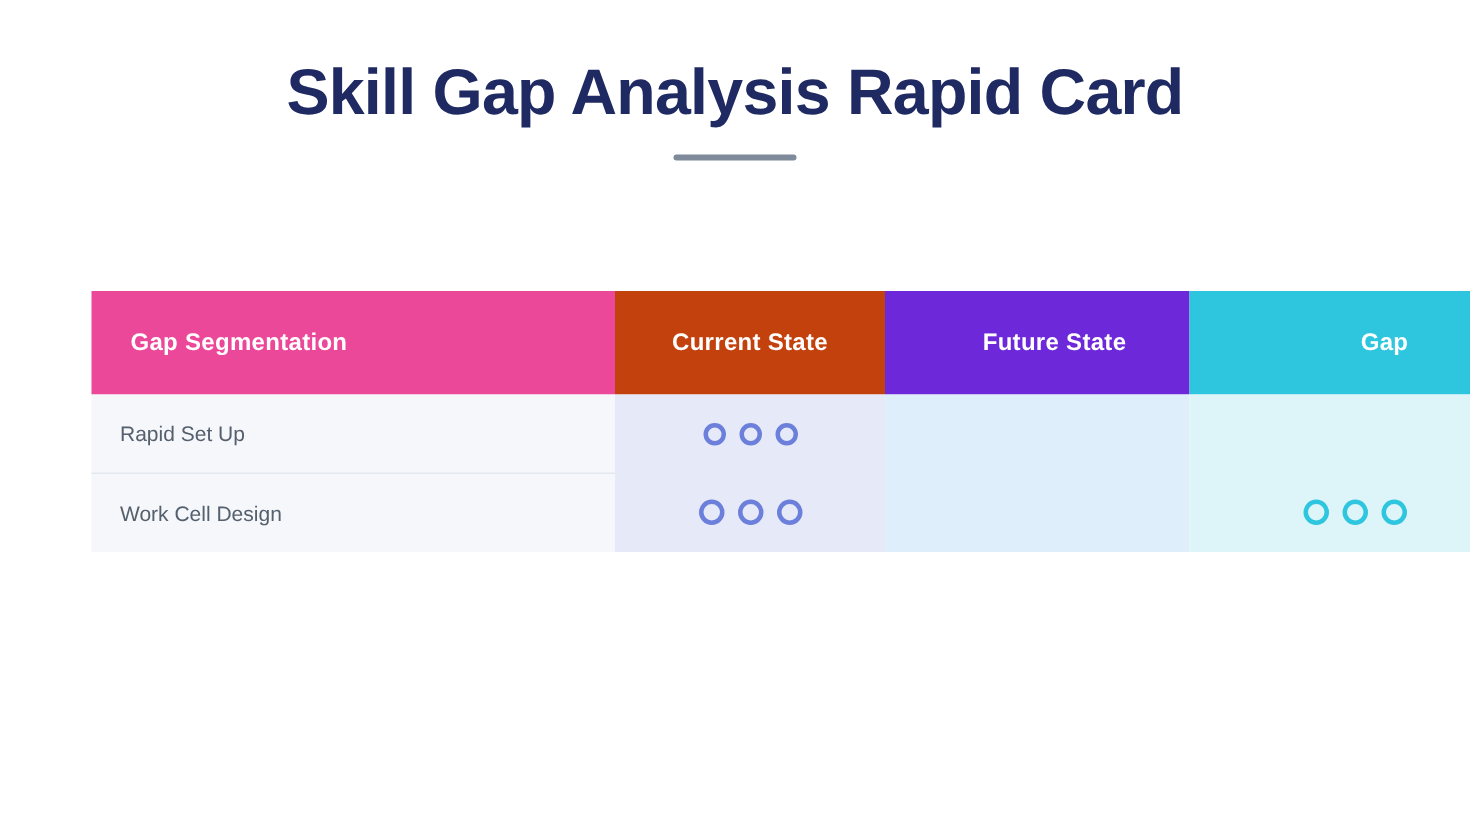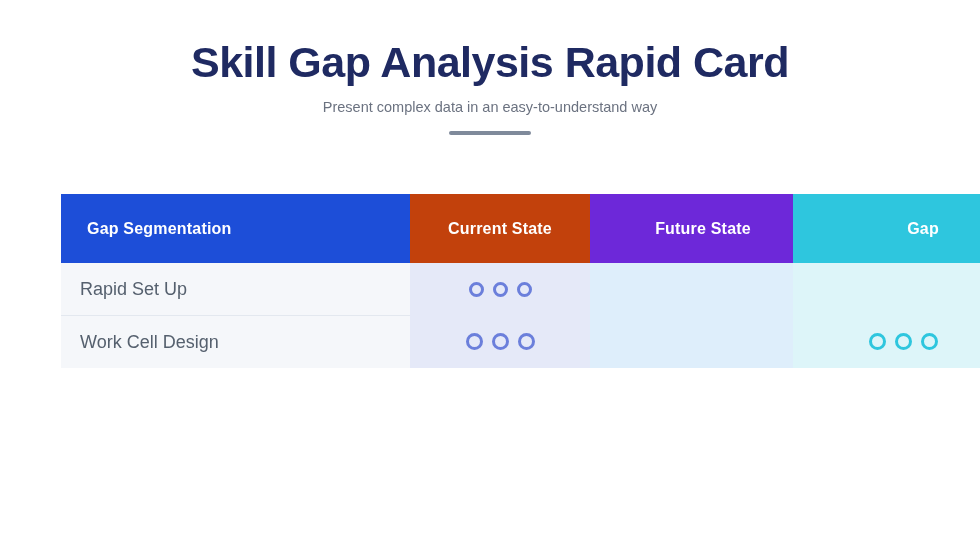--- a/index.html
+++ b/index.html
@@ -59,21 +59,21 @@
   }
   table.matrix th {
     height: 67px;
     font-size: 16px;
     font-weight: bold;
     color: #ffffff;
     letter-spacing: 0.2px;
     vertical-align: middle;
   }
   th.col-label {
-    background: #1d4ed8;
+    background: #ec4899;
     text-align: left;
     padding-left: 26px;
     width: 322px;
   }
   th.col-current {
     background: #c2410c;
     width: 178px;
   }
   th.col-future {
     background: #6d28d9;
@@ -81,21 +81,21 @@
     padding-left: 24px;
   }
   th.col-gap {
     background: #2ec6de;
     width: 180px;
     padding-left: 40px;
   }
   table.matrix td {
     height: 50px;
     vertical-align: middle;
-    font-size: 18px;
+    font-size: 14px;
   }
   td.rowlabel {
     color: #55606e;
     padding-left: 19px;
     background: #f5f7fa;
     border-bottom: 1px solid #e3e8ef;
   }
   td.rowlabel.last {
     border-bottom: none;
   }
@@ -127,21 +127,20 @@
     height: 17px;
     border-width: 3.5px;
   }
 </style>
 </head>
 <body>
 
 <div class="slide">
 
   <h1 class="title">Skill Gap Analysis Rapid Card</h1>
-  <div class="subtitle">Present complex data in an easy-to-understand way</div>
   <div class="divider-wrap">
     <div class="divider"></div>
   </div>
 
   <div class="table-wrap">
     <table class="matrix">
       <thead>
         <tr>
           <th class="col-label">Gap Segmentation</th>
           <th class="col-current">Current State</th>

